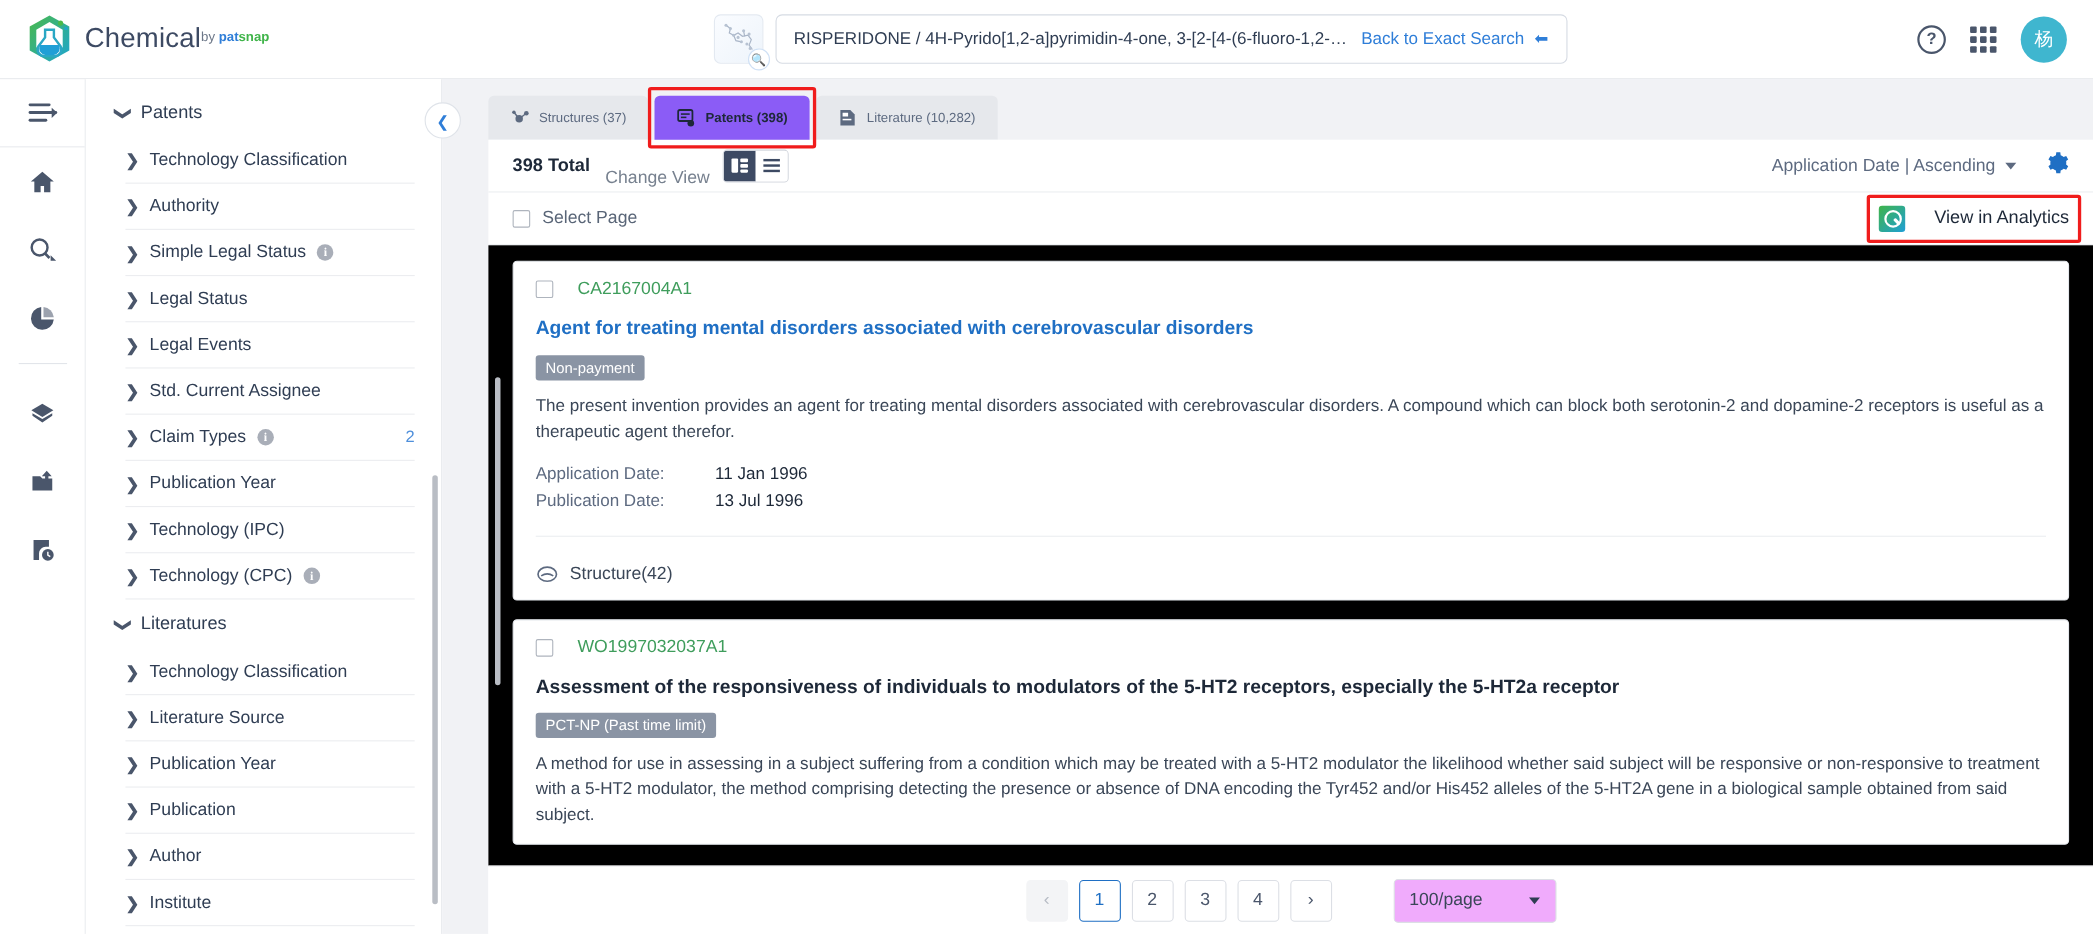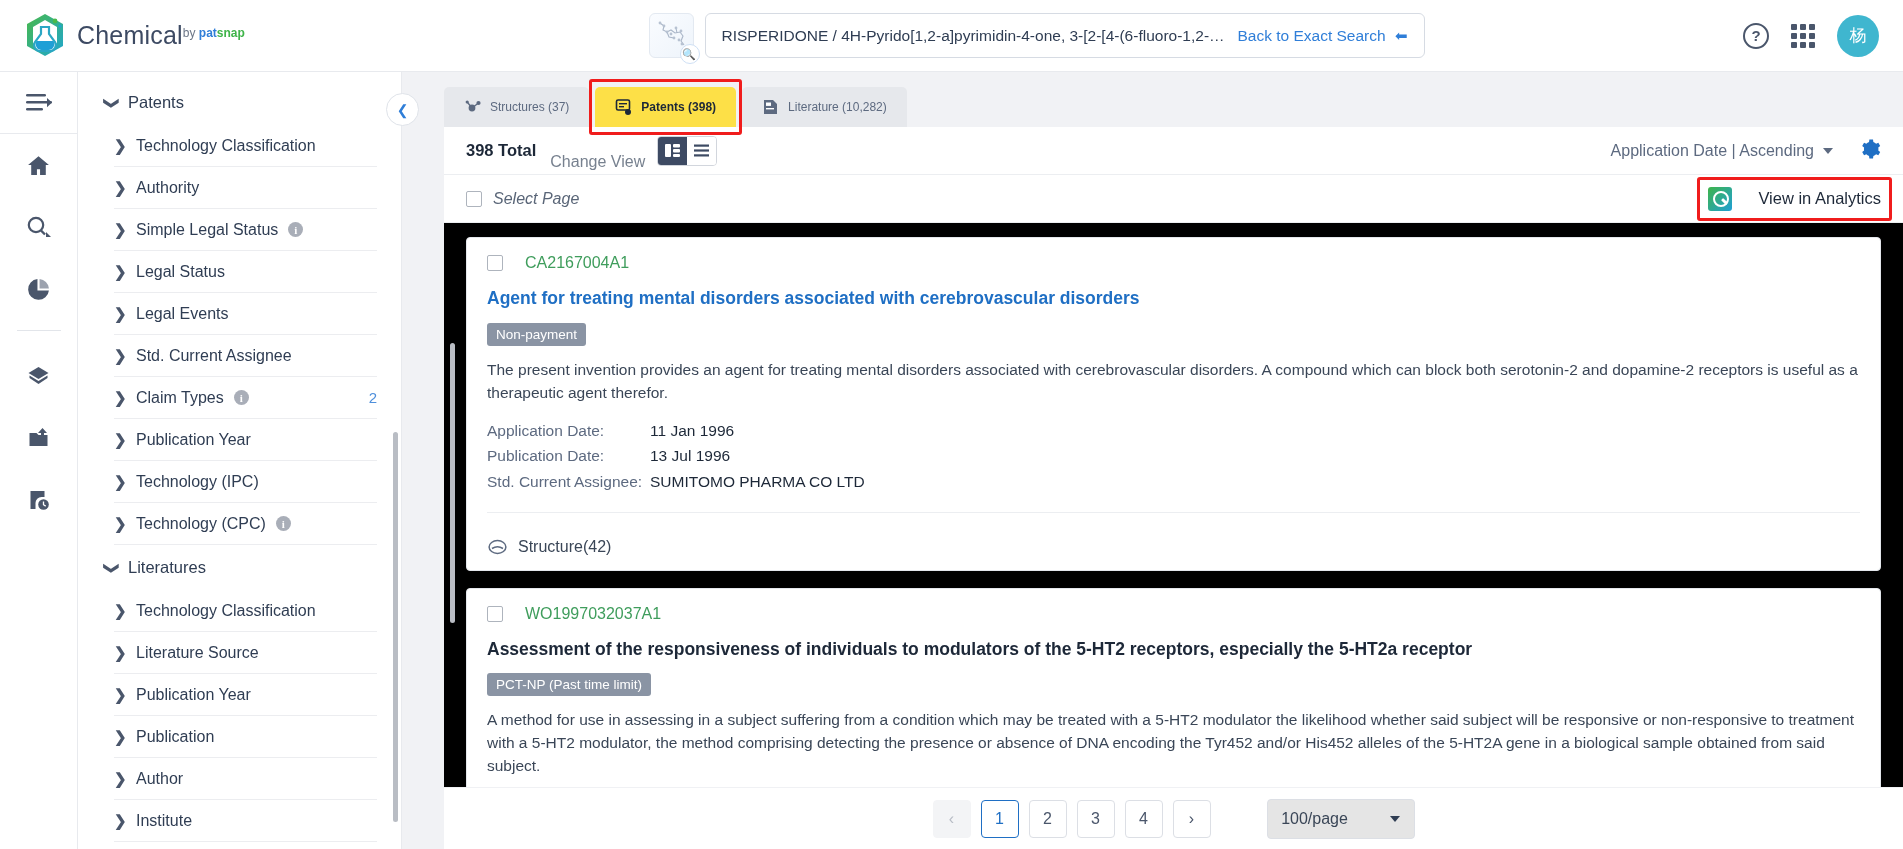--- a/index.html
+++ b/index.html
@@ -90,21 +90,21 @@
   
   .main { flex: 1; min-width: 0; background: #f1f2f5; display: flex; flex-direction: column; position: relative; }
 
   .collapse-btn { position: absolute; left: -16px; top: 21px; width: 33px; height: 33px; border-radius: 50%;
     background: #fff; border: 1px solid #dfe3e9; display: flex; align-items: center; justify-content: center;
     color: #2f7ed8; font-size: 14px; z-index: 6; cursor: pointer; }
 
   .tabs { height: 55px; display: flex; align-items: flex-end; gap: 6px; padding-left: 42px; background: #f1f2f5; }
   .tab { height: 40px; display: flex; align-items: center; gap: 8px; padding: 0 20px;
     background: #e6e8ec; color: #5d6a80; font-size: 12px; border-radius: 5px 5px 0 0; cursor: pointer; }
-  .tab.active { background: #fde047; color: #1d2838; font-weight: 600; }
+  .tab.active { background: #8b5cf6; color: #1d2838; font-weight: 600; }
   .tab svg { flex: 0 0 auto; }
   .tab-highlight { position: relative; }
   .tab-highlight::after { content: ""; position: absolute; left: -6px; top: -8px; right: -6px; bottom: -8px;
     border: 3px solid #f01c1c; border-radius: 3px; pointer-events: none; }
 
   .content { flex: 1; margin: 0 0 0 42px; background: #fff; display: flex; flex-direction: column; min-height: 0;
     border-radius: 0; }
 
   .toolbar { height: 48px; display: flex; align-items: center; padding: 0 22px 0 8px;
     border-bottom: 1px solid #eceef1; }
@@ -118,21 +118,21 @@
   .spacer { flex: 1; }
   .sortsel { font-size: 16px; color: #5d6a80; cursor: pointer; display: flex; align-items: center; gap: 9px; }
   .caret { width: 0; height: 0; border-left: 5px solid transparent; border-right: 5px solid transparent;
     border-top: 6px solid #5d6a80; }
   .gear { margin-left: 26px; cursor: pointer; }
 
   .selrow { height: 48px; display: flex; align-items: center; padding: 0 22px 0 22px;
     border-bottom: 1px solid #eceef1; position: relative; }
   .cbox { width: 16px; height: 16px; border: 1.5px solid #aeb4bd; border-radius: 2px; background: #fff;
     margin-right: 11px; cursor: pointer; flex: 0 0 auto; }
-  .selrow .lbl { font-size: 16px; color: #596577; cursor: pointer; font-style: italic; }
+  .selrow .lbl { font-size: 16px; color: #596577; cursor: pointer; }
   .analytics-btn { display: flex; align-items: center; gap: 26px; font-size: 16.5px; color: #1d2838; cursor: pointer; }
   .analytics-ico { width: 24px; height: 24px; border-radius: 3px;
     background: linear-gradient(135deg,#3fb449 0%,#1f9fd6 100%); position: relative; }
   .analytics-ico::after { content: ""; position: absolute; left: 5px; top: 4px; width: 12px; height: 12px;
     border-radius: 50%; border: 2.5px solid #fff; }
   .analytics-ico::before { content: ""; position: absolute; left: 13px; top: 13px; width: 7px; height: 3px;
     background: #fff; transform: rotate(45deg); border-radius: 1px; }
   .btn-highlight { position: relative; }
   .btn-highlight::after { content: ""; position: absolute; left: -11px; top: -10px; right: -11px; bottom: -10px;
     border: 3px solid #f01c1c; border-radius: 3px; pointer-events: none; }
@@ -157,21 +157,21 @@
 
   .results-scroll { position: absolute; left: 6px; top: 120px; width: 5px; height: 280px;
     background: #b9bdc4; border-radius: 3px; }
 
   .pager { height: 62px; display: flex; align-items: center; justify-content: center; gap: 10px;
     background: #fff; border-top: 1px solid #f0f1f4; position: relative; }
   .pg { min-width: 38px; height: 38px; border: 1px solid #dcdfe5; border-radius: 4px; background: #fff;
     display: flex; align-items: center; justify-content: center; font-size: 16px; color: #4a566b; cursor: pointer; padding: 0 10px;}
   .pg.active { border-color: #1f6fc4; color: #1f6fc4; }
   .pg.disabled { background: #f3f4f6; border-color: #f3f4f6; color: #b7bcc5; }
-  .perpage { width: 148px; height: 40px; border: 1px solid #dcdfe5; border-radius: 4px; background: #e5e5e5;
+  .perpage { width: 148px; height: 40px; border: 1px solid #dcdfe5; border-radius: 4px; background: #f0abfc;
     display: flex; align-items: center; justify-content: center; gap: 42px; font-size: 16px; color: #3a4657;
     margin-left: 46px; cursor: pointer; }
 </style>
 </head>
 <body>
 
 <div class="app">
 
   <div class="topbar">
     <div class="brand">
@@ -485,24 +485,20 @@
             <div class="abstract">The present invention provides an agent for treating mental disorders associated with cerebrovascular disorders. A compound which can block both serotonin-2 and dopamine-2 receptors is useful as a therapeutic agent therefor.</div>
             <div class="meta">
               <div class="meta-row">
                 <span class="meta-k">Application Date:</span>
                 <span class="meta-v">11 Jan 1996</span>
               </div>
               <div class="meta-row">
                 <span class="meta-k">Publication Date:</span>
                 <span class="meta-v">13 Jul 1996</span>
               </div>
-              <div class="meta-row">
-                <span class="meta-k">Std. Current Assignee:</span>
-                <span class="meta-v">SUMITOMO PHARMA CO LTD</span>
-              </div>
             </div>
             <div class="card-foot">
               <svg width="21" height="18" viewBox="0 0 21 18">
                 <ellipse cx="10.5" cy="9" rx="8.4" ry="6.4" fill="none" stroke="#5d6a80" stroke-width="1.5"></ellipse>
                 <path d="M5 10.5 q5.5 -3.6 11 0" fill="none" stroke="#5d6a80" stroke-width="1.5"></path>
               </svg>
               <span>Structure(42)</span>
             </div>
           </div>
 

